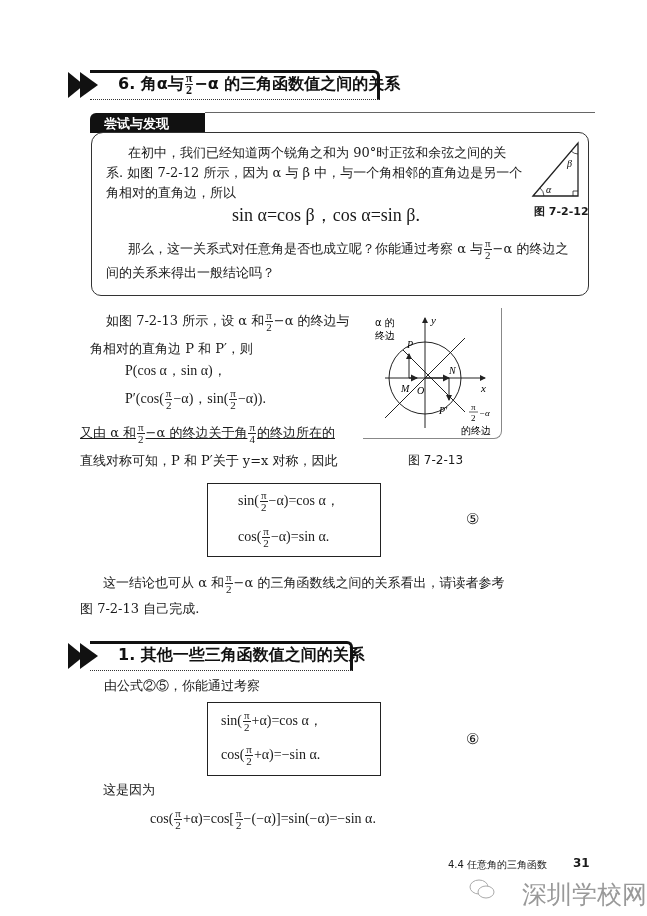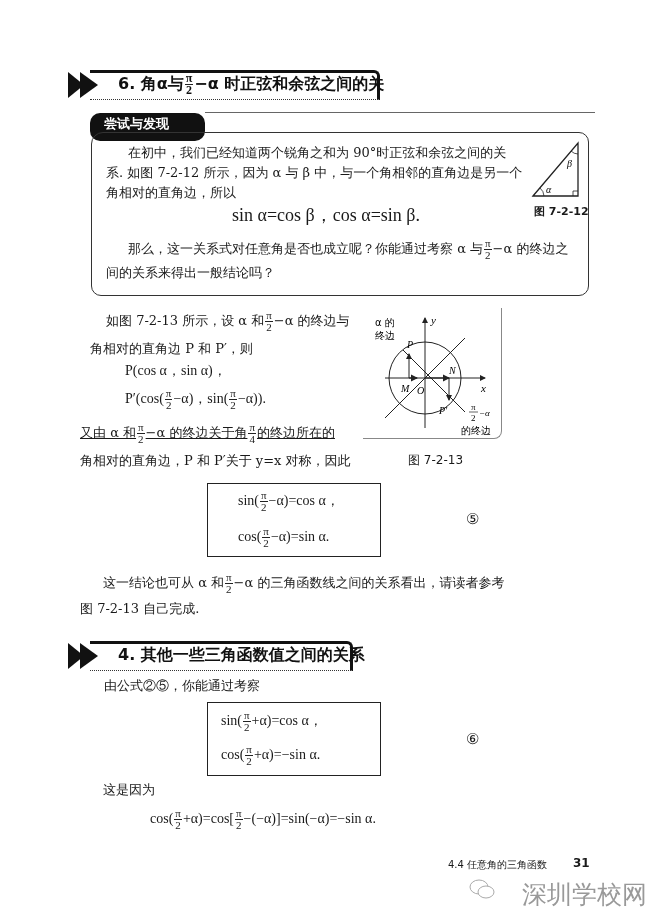--- a/index.html
+++ b/index.html
@@ -17,41 +17,41 @@
         border-top:3px solid #111; border-right:3px solid #111; border-top-right-radius:6px;
         border-bottom:1px dotted #333; }
   .sec-head .title { position:absolute; left:50px; top:3px; font-size:16px; font-weight:bold;
         font-family:"DejaVu Sans", "Liberation Sans", sans-serif; white-space:nowrap; color:#111; }
 
   .frac { display:inline-block; vertical-align:middle; text-align:center; font-size:11px; line-height:11px; margin:0 1px; }
   .frac .num { display:block; border-bottom:1px solid #222; padding:0 1px; }
   .frac .den { display:block; }
 
   
-  .try-tab { position:absolute; left:90px; top:113px; width:115px; height:28px; background:#111;
-        border-top-left-radius:6px; color:#fff; font-size:13px; font-weight:bold;border-radius:10px; }
+  .try-tab { position:absolute; left:90px; top:113px; width:115px; height:20px; background:#111;
+        border-top-left-radius:6px; color:#fff; font-size:13px; font-weight:bold; }
   .try-tab span { position:absolute; left:14px; top:2px; }
   .try-box { position:absolute; left:91px; top:132px; width:496px; height:162px;
         border:1.5px solid #333; border-radius:10px; border-top-left-radius:12px; }
   .try-line { position:absolute; left:205px; top:112px; width:390px; height:1px; background:#666; }
   .box { position:absolute; border:1.5px solid #222; }
   .fig-frame { position:absolute; left:363px; top:308px; width:138px; height:130px;
         border-right:1.5px solid #888; border-bottom:1.5px solid #888; border-radius:0 0 8px 0; }
 </style>
 </head>
 <body>
 
 <div class="sec-head" style="left:68px; top:70px; width:312px;">
   <svg class="arrow" viewBox="0 0 40 26">
     <polygon points="0,0 16,13 0,26" fill="#111"></polygon>
     <polygon points="12,0 30,13 12,26" fill="#111"></polygon>
   </svg>
   <div class="frame" style="width:287px;"></div>
   <div class="title">
-    <span>6. 角α与</span><span class="frac serif" style="font-size:12px;"><span class="num">π</span><span class="den">2</span></span><span>−α 时正弦和余弦之间的关</span>
+    <span>6. 角α与</span><span class="frac serif" style="font-size:12px;"><span class="num">π</span><span class="den">2</span></span><span>−α 的三角函数值之间的关系</span>
   </div>
 </div>
 
 <div class="try-tab sans">
     <span>尝试与发现</span>
   </div>
 <div class="try-line"></div>
 <div class="try-box"></div>
 
 <div class="abs txt" style="left:128px; top:144px;">在初中，我们已经知道两个锐角之和为 90°时正弦和余弦之间的关</div>
@@ -77,21 +77,21 @@
   <span>如图 7-2-13 所示，设 α 和</span><span class="frac serif"><span class="num">π</span><span class="den">2</span></span><span>−α 的终边与</span>
 </div>
 <div class="abs txt" style="left:90px; top:340px;">角相对的直角边 P 和 P′，则</div>
 <div class="abs txt serif" style="left:125px; top:362px; font-size:14px;">P(cos α，sin α)，</div>
 <div class="abs txt serif" style="left:125px; top:388px; font-size:14px;">
   <span>P′(cos(</span><span class="frac"><span class="num">π</span><span class="den">2</span></span><span>−α)，sin(</span><span class="frac"><span class="num">π</span><span class="den">2</span></span><span>−α)).</span>
 </div>
 <div class="abs txt" style="left:80px; top:422px;text-decoration:underline;">
   <span>又由 α 和</span><span class="frac serif"><span class="num">π</span><span class="den">2</span></span><span>−α 的终边关于角</span><span class="frac serif"><span class="num">π</span><span class="den">4</span></span><span>的终边所在的</span>
 </div>
-<div class="abs txt" style="left:80px; top:452px;">角相对的直角边，P 和 P′关于 y=x 对称，因此</div>
+<div class="abs txt" style="left:80px; top:452px;">直线对称可知，P 和 P′关于 y=x 对称，因此</div>
 
 <div class="fig-frame"></div>
 <svg class="abs" style="left:365px; top:310px;" width="135" height="128" viewBox="0 0 135 128">
   <defs>
     <marker id="ah" markerWidth="6" markerHeight="6" refX="5" refY="3" orient="auto">
       <path d="M0,0 L6,3 L0,6 z" fill="#222"></path>
     </marker>
   </defs>
 
   <line x1="20" y1="68" x2="120" y2="68" stroke="#222" stroke-width="1" marker-end="url(#ah)"></line>
@@ -138,21 +138,21 @@
   <span>这一结论也可从 α 和</span><span class="frac serif"><span class="num">π</span><span class="den">2</span></span><span>−α 的三角函数线之间的关系看出，请读者参考</span>
 </div>
 <div class="abs txt" style="left:80px; top:600px;">图 7-2-13 自己完成.</div>
 
 <div class="sec-head" style="left:68px; top:641px; width:286px;">
   <svg class="arrow" viewBox="0 0 40 26">
     <polygon points="0,0 16,13 0,26" fill="#111"></polygon>
     <polygon points="12,0 30,13 12,26" fill="#111"></polygon>
   </svg>
   <div class="frame" style="width:260px;"></div>
-  <div class="title" style="top:4px;">4. 其他一些三角函数值之间的关系</div>
+  <div class="title" style="top:4px;">1. 其他一些三角函数值之间的关系</div>
 </div>
 <div class="abs txt" style="left:104px; top:677px;">由公式②⑤，你能通过考察</div>
 
 <div class="box" style="left:207px; top:702px; width:172px; height:72px;"></div>
 <div class="abs txt serif" style="left:221px; top:710px; font-size:14px;">
   <span>sin(</span><span class="frac"><span class="num">π</span><span class="den">2</span></span><span>+α)=cos α，</span>
 </div>
 <div class="abs txt serif" style="left:221px; top:744px; font-size:14px;">
   <span>cos(</span><span class="frac"><span class="num">π</span><span class="den">2</span></span><span>+α)=−sin α.</span>
 </div>

